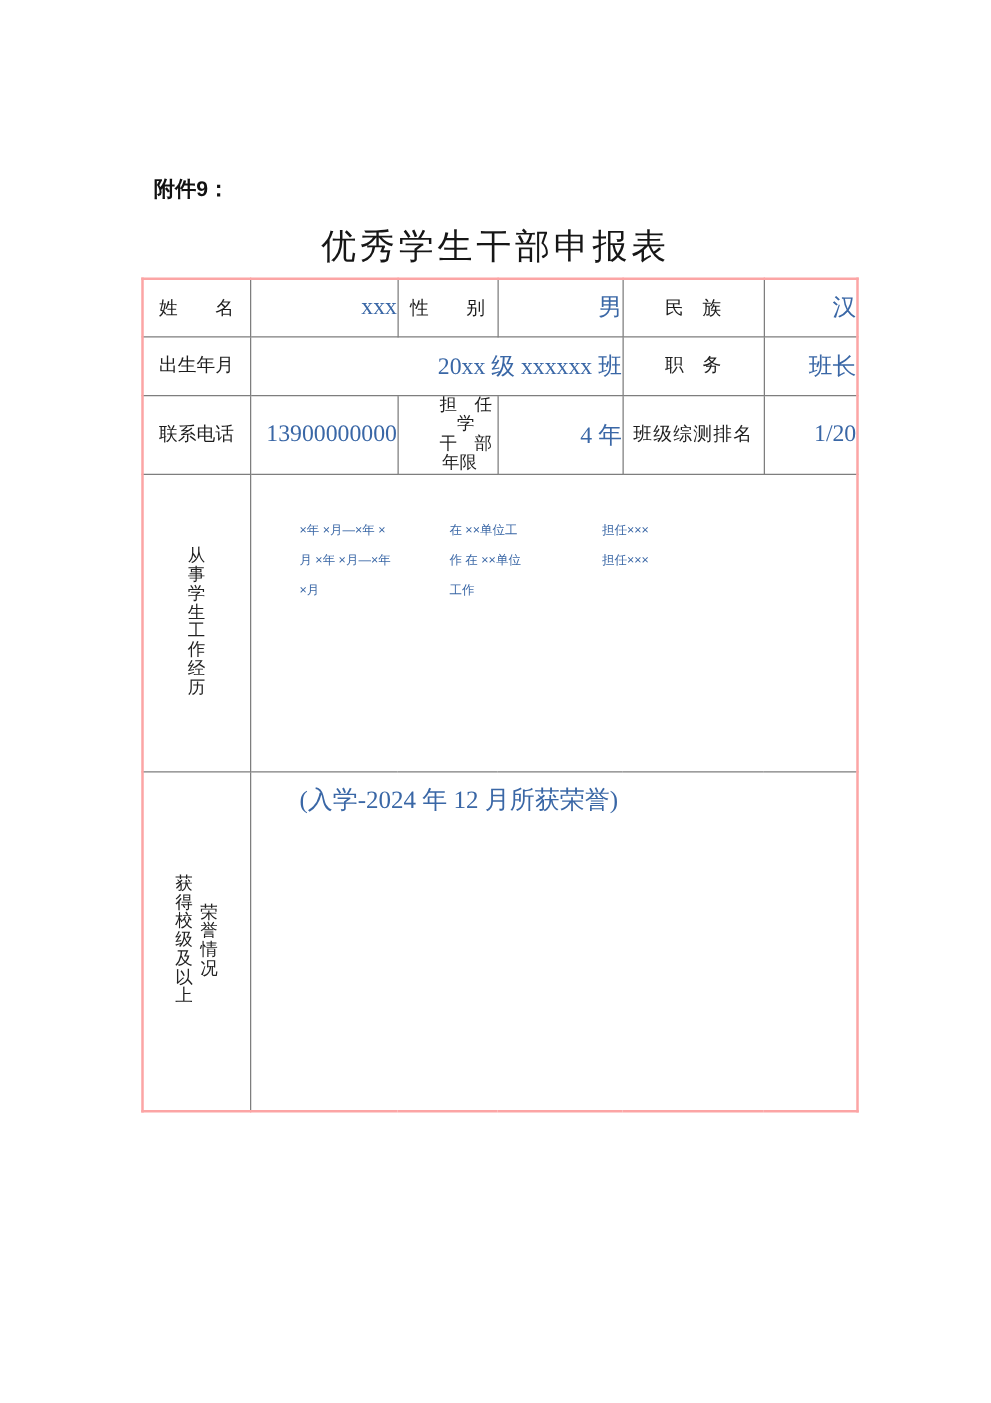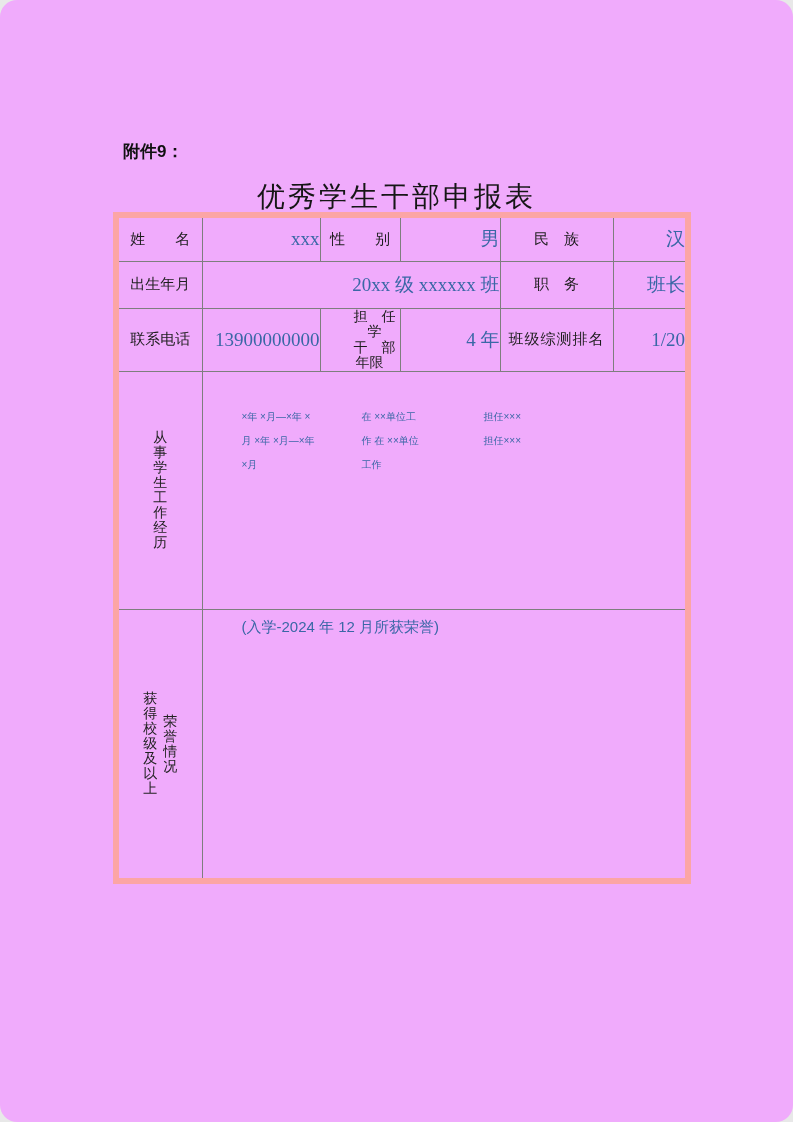--- a/index.html
+++ b/index.html
@@ -1,33 +1,33 @@
 <!DOCTYPE html>
 <html><head>
 <meta charset="utf-8">
 <style>
   html,body{margin:0;padding:0;background:#e8e8e8;}
   .page{
-    position:relative;width:793px;height:1122px;background:#f0abfc;
+    position:relative;width:793px;height:1122px;background:#ffffff;
     margin:0 auto;overflow:hidden;
-    font-family:"Liberation Serif", serif;color:#1d1d1d;border-radius:17px;
+    font-family:"Liberation Serif", serif;color:#1d1d1d;
   }
   .attachment{
     position:absolute;left:123px;top:140px;
     font-family:"Liberation Sans", sans-serif;font-weight:bold;font-size:17px;color:#111;
   }
   .doc-title{
     position:absolute;left:0;top:178px;width:100%;text-align:center;
     font-size:28px;letter-spacing:3px;color:#161616;
     font-family:"Liberation Serif", serif;
   }
   table.form{
-    position:absolute;left:113px;top:212px;width:572px;
+    position:absolute;left:113px;top:222px;width:572px;
     border-collapse:collapse;table-layout:fixed;
-    border:6px solid #fca5a5;
+    border:2px solid #fca5a5;
   }
   td{border:1px solid #7e7e7e;overflow:hidden;padding:0;vertical-align:middle;}
   td.lbl{
     text-align:center;font-size:15px;color:#1d1d1d;
     font-family:"Liberation Serif", serif;
   }
   td.val{
     text-align:right;font-size:19px;color:#3a67a6;
     font-family:"Liberation Serif", serif;
   }
@@ -49,22 +49,22 @@
     position:absolute;top:33px;text-align:left;
     font-family:"Liberation Sans", sans-serif;
     font-size:10px;line-height:24px;color:#3a67a6;
   }
   .exp-col-0{left:39px;width:122px;}
   .exp-col-1{left:159px;width:118px;}
   .exp-col-2{left:281px;width:130px;}
   
   .honors-content{
     padding:8px 0 0 39px;text-align:left;
-    font-size:15px;color:#3a67a6;
-    font-family:Liberation Sans, sans-serif;
+    font-size:20px;color:#3a67a6;
+    font-family:Liberation Serif, serif;
   }
 </style>
 </head>
 <body>
 
 <div class="page">
 
   <div class="attachment">附件9：</div>
 
   <div class="doc-title">优秀学生干部申报表</div>

